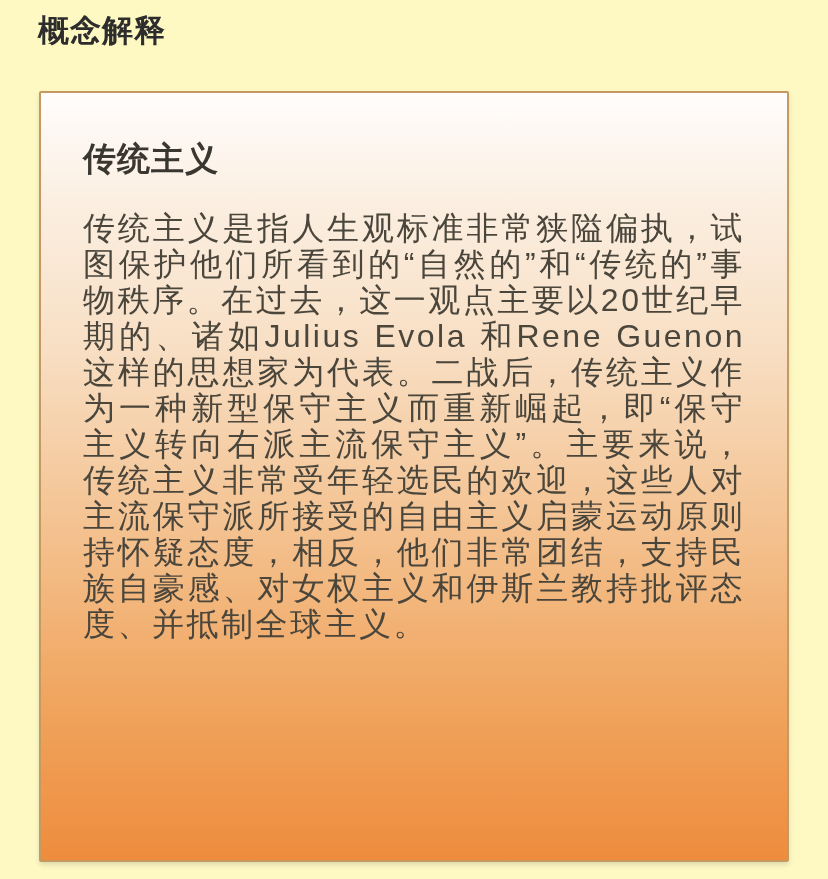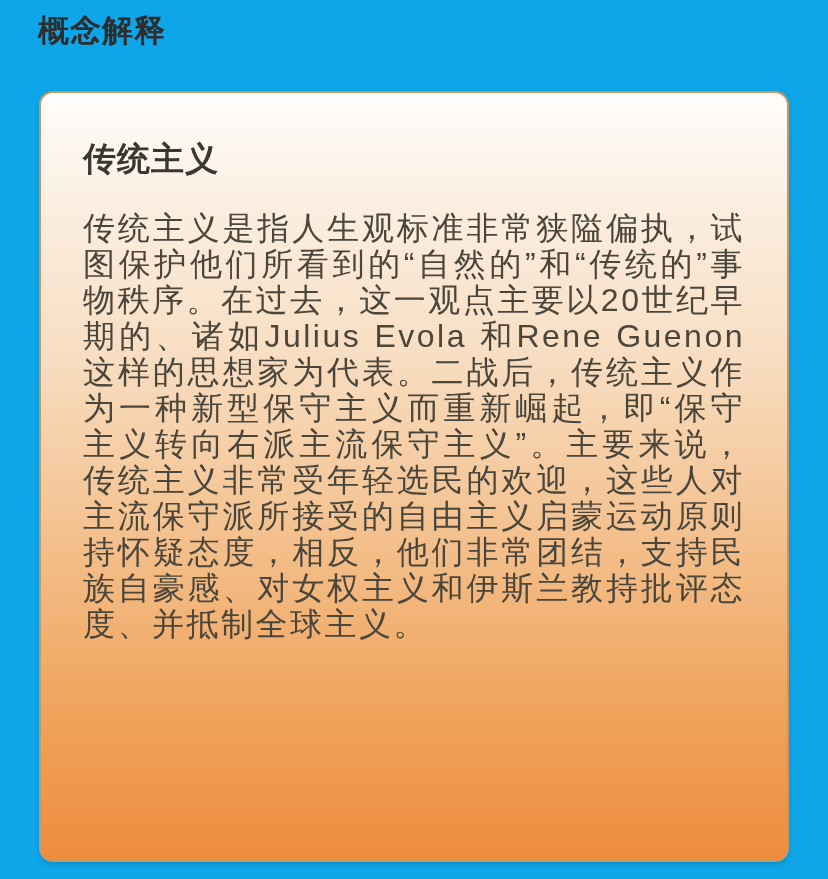--- a/index.html
+++ b/index.html
@@ -6,41 +6,41 @@
     html, body {
       margin: 0;
       padding: 0;
       background: #ffffff;
       font-family: "Liberation Sans", "DejaVu Sans", sans-serif;
     }
     .page {
       position: relative;
       width: 828px;
       height: 879px;
-      background: #0ea5e9;
+      background: #fef9c3;
       overflow: hidden;
     }
     .page-title {
       position: absolute;
       left: 38px;
       top: 10px;
       margin: 0;
       font-size: 31px;
       font-weight: bold;
       color: #2d2d2d;
       letter-spacing: 1px;
     }
     .concept-card {
       position: absolute;
       left: 39px;
       top: 91px;
       width: 750px;
       height: 771px;
       border: 2px solid #c49a62;
-      border-radius: 14px;
+      border-radius: 2px;
       background: linear-gradient(180deg,
         #fffdfc 0%,
         #fbeeE0 15%,
         #f8dfc4 33%,
         #f4c494 55%,
         #f0a45d 80%,
         #ee8c3d 100%);
       padding: 44px 42px 0 42px;
       box-shadow: 0 3px 5px rgba(0,0,0,0.12);
     }

